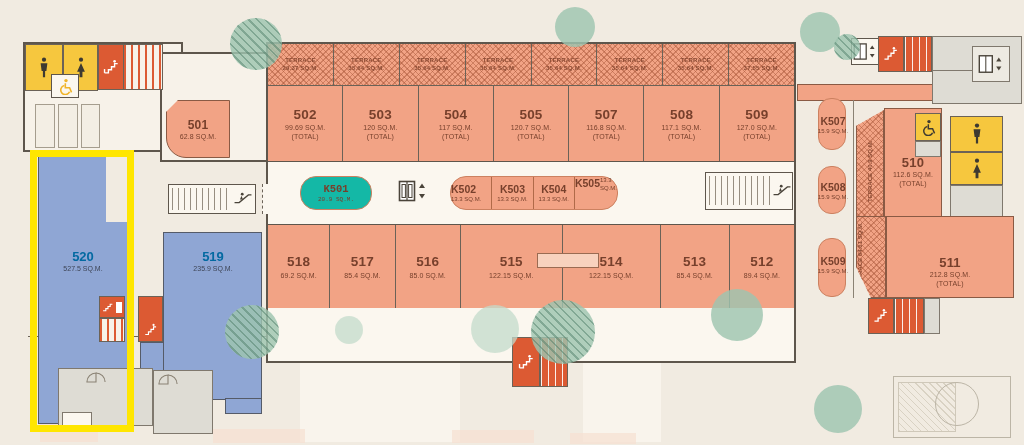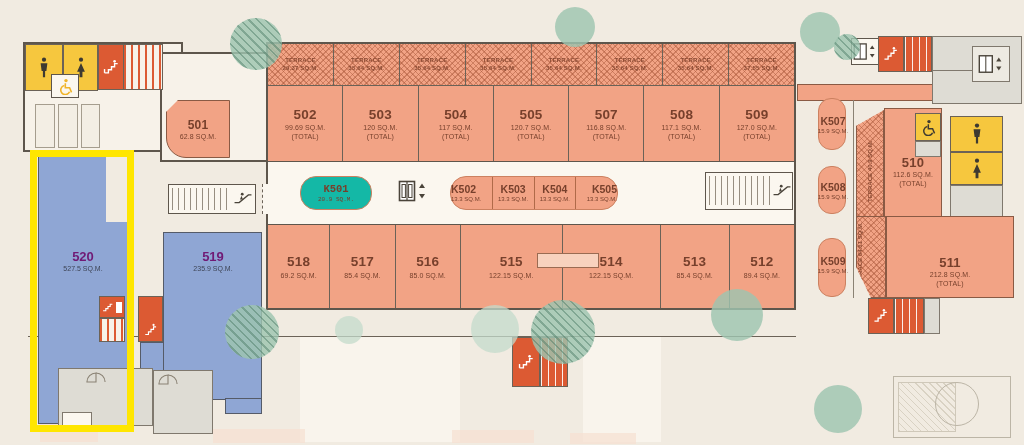--- a/index.html
+++ b/index.html
@@ -23,21 +23,21 @@
   .redtreadsw{background-color:#DC5A33;border:1.3px solid #6B6257;
     background-image:repeating-linear-gradient(90deg,rgba(255,255,255,.9) 0 1.2px,transparent 1.2px 7px);}
   .tree{position:absolute;border-radius:50%;background:rgba(158,196,176,.82);z-index:20;}
   .tree.light{background:rgba(195,219,203,.75);}
   .tree.hatched::after{content:"";position:absolute;inset:0;border-radius:50%;
     background:repeating-linear-gradient(45deg,rgba(74,122,100,.45) 0 1.5px,transparent 1.5px 6px);}
   .lab{position:absolute;display:flex;flex-direction:column;align-items:center;justify-content:center;
        text-align:center;line-height:1.25;z-index:5;}
   .unum{font-weight:700;font-size:13.5px;color:#77402C;letter-spacing:.2px;}
   .uarea{font-size:7px;color:#77402C;letter-spacing:.1px;}
-  .bnum{font-weight:700;font-size:13px;color:#701a75;}
+  .bnum{font-weight:700;font-size:13px;color:#0369a1;}
   .barea{font-size:7px;color:#3E4557;}
   .knum{font-weight:700;font-size:10.5px;color:#77402C;}
   .karea{font-size:6px;color:#77402C;}
   .row{display:flex;box-sizing:border-box;}
   .tcell{flex:1;display:flex;flex-direction:column;align-items:center;justify-content:center;
          border-right:1.4px solid #6B6257;box-sizing:border-box;line-height:1.3;}
   .tcell:last-child{border-right:none;}
   .tl{font-size:6px;font-weight:700;color:#8A4A33;letter-spacing:.2px;}
   .ucell{flex:1;display:flex;flex-direction:column;align-items:center;justify-content:center;
          border-right:1.4px solid #6B6257;box-sizing:border-box;background:#F2A385;line-height:1.3;}
@@ -164,21 +164,21 @@
       </svg>
     </span>
   <span class="abs" style="left:158px;top:374px;z-index:8;">
       <svg class="icsvg" width="20" height="11" viewBox="0 0 22 12">
         <path d="M1 11A10 10 0 0 1 11 1v10z" fill="none" stroke="#8A8274" stroke-width="1.2"></path>
         <path d="M21 11A10 10 0 0 0 11 1" fill="none" stroke="#8A8274" stroke-width="1.2"></path>
       </svg>
     </span>
   <div class="abs" style="left:62px;top:412px;width:30px;height:14px;background:#FBF7EF;border:1.2px solid #7F786D;z-index:8;"></div>
 
-  <div class="abs whiteroom" style="left:266px;top:42px;width:530px;height:268px;border-width:2px;">
+  <div class="abs whiteroom" style="left:266px;top:42px;width:530px;height:321px;border-width:2px;">
 
     <div class="row" style="height:42px;border-bottom:1.5px solid #6B6257;">
       <div class="tcell hatch" style="border-width:0 1.4px 0 0">
           <span class="tl">TERRACE</span>
           <span class="tl">29.37 SQ.M.</span>
         </div>
       <div class="tcell hatch" style="border-width:0 1.4px 0 0">
           <span class="tl">TERRACE</span>
           <span class="tl">35.64 SQ.M.</span>
         </div>
@@ -303,21 +303,21 @@
         <div class="karea">13.3 SQ.M.</div>
       </div>
     <div style="flex:1;border-right:1.1px solid #B06A49;display:flex;flex-direction:column;align-items:center;justify-content:center;line-height:1.25;">
         <div class="knum">K503</div>
         <div class="karea">13.3 SQ.M.</div>
       </div>
     <div style="flex:1;border-right:1.1px solid #B06A49;display:flex;flex-direction:column;align-items:center;justify-content:center;line-height:1.25;">
         <div class="knum">K504</div>
         <div class="karea">13.3 SQ.M.</div>
       </div>
-    <div style="flex:1;display:flex;flex-direction:column;align-items:flex-end;justify-content:center;line-height:1.25;">
+    <div style="flex:1;display:flex;flex-direction:row;align-items:flex-start;justify-content:center;line-height:1.25;">
         <div class="knum">K505</div>
         <div class="karea">13.3 SQ.M.</div>
       </div>
   </div>
 
   <div class="abs whiteroom" style="left:705px;top:172px;width:88px;height:38px;">
     <div class="abs treadsgray" style="left:3px;top:3px;width:62px;height:29px;"></div>
     <span class="abs" style="left:66px;top:9px;">
         <svg class="icsvg" width="20" height="16" viewBox="0 0 26 20">
           <path d="M2 16h6L20 6h4" fill="none" stroke="#4A443A" stroke-width="1.7"></path>

